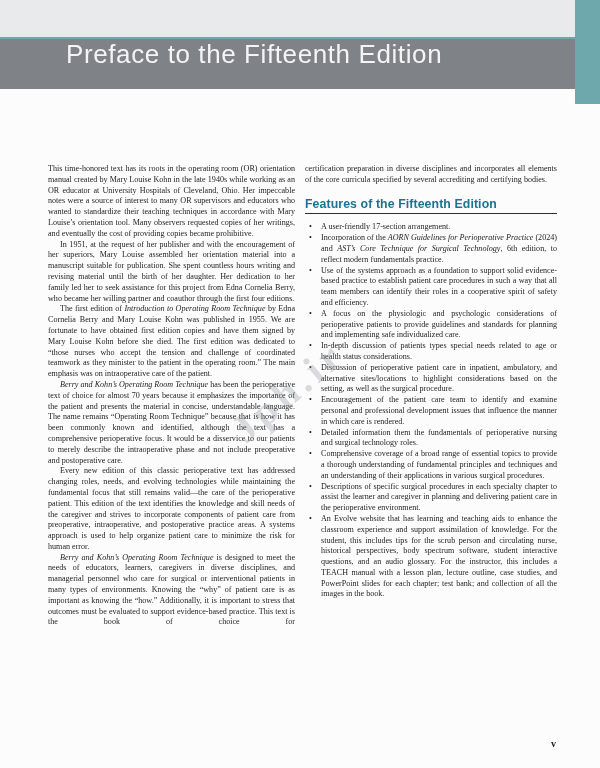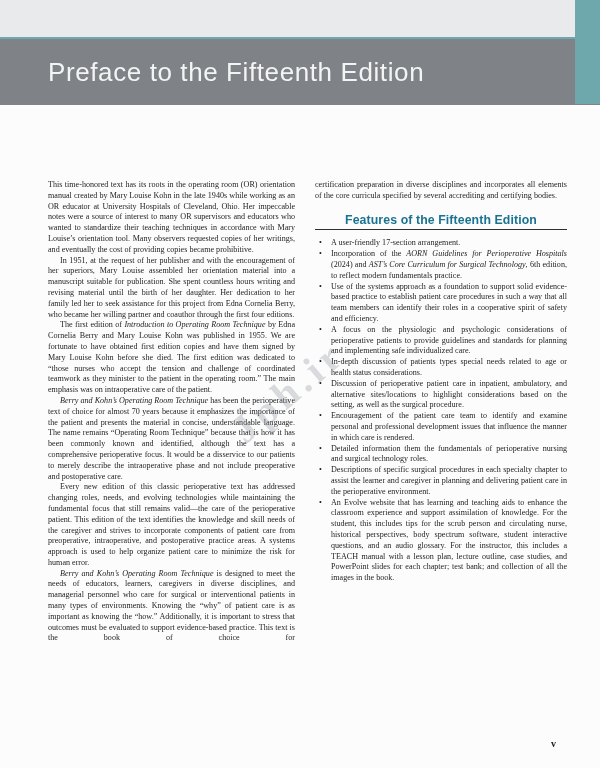--- a/index.html
+++ b/index.html
@@ -3,49 +3,49 @@
 <meta charset="utf-8">
 <style>
   html,body{margin:0;padding:0;background:#ffffff;}
   .page{
     position:relative;width:600px;height:768px;overflow:hidden;
     background:#fcfcfd;font-family:"Liberation Serif",serif;
   }
   
   .top-strip{height:37px;background:#e9eaeb;}
   .teal-line{height:2px;background:#6fa8ac;}
-  .title-band{height:66px;background:#7f8286;display:flex;align-items:center;}
+  .title-band{height:50px;background:#7f8286;display:flex;padding-left:18px;}
   .title{
     padding-left:48px;font-family:"Liberation Sans",sans-serif;
     font-weight:300;font-size:26px;color:#f3f4f4;letter-spacing:0.6px;
   }
   .teal-corner{position:absolute;top:0;right:0;width:25px;height:104px;background:#6fa8ac;}
   
   .watermark{
     position:absolute;top:368px;left:168px;width:240px;text-align:center;
     font-family:"Liberation Serif",serif;font-weight:bold;font-size:40px;
     letter-spacing:5px;color:rgba(150,153,158,0.34);
     transform:rotate(-40deg);z-index:3;pointer-events:none;
   }
   
   .content{
-    position:relative;display:flex;gap:20px;margin:75px 43px 0 48px;z-index:2;
+    position:relative;display:flex;gap:10px;margin:75px 43px 0 48px;z-index:2;
   }
   .col{
     font-size:8.1px;line-height:10.8px;text-align:justify;color:#1d1d1d;
   }
   .col-left{width:247px;flex:0 0 247px;}
   .col-right{width:252px;flex:0 0 252px;}
   p.para{margin:0;}
   p.para.indent{text-indent:12px;}
   p.para.cont{text-align-last:justify;}
   .features-heading{
     font-family:"Liberation Sans",sans-serif;font-size:12.3px;font-weight:700;
     color:#1a7390;margin:13px 0 0;padding-bottom:4px;
-    border-bottom:1.4px solid #2e2e2e;letter-spacing:0.1px;text-align:center;
+    border-bottom:1.4px solid #2e2e2e;letter-spacing:0.1px;text-align:left;
   }
   .features-list{list-style:none;margin:8px 0 0;padding:0;}
   .features-list li{position:relative;padding-left:16px;margin:0;}
   .features-list li::before{content:"\2022";position:absolute;left:4px;top:0;}
   
   .page-num{
     position:absolute;right:44px;bottom:19px;font-size:10px;font-weight:bold;
     color:#222222;font-family:"Liberation Serif",serif;
   }
 </style>
@@ -74,27 +74,28 @@
         <p class="para indent"><span>Every new edition of this classic perioperative text has addressed changing roles, needs, and evolving technologies while maintaining the fundamental focus that still remains valid—the care of the perioperative patient. This edition of the text identifies the knowledge and skill needs of the caregiver and strives to incorporate components of patient care from preoperative, intraoperative, and postoperative practice areas. A systems approach is used to help organize patient care to minimize the risk for human error.</span></p>
         <p class="para indent cont"><i>Berry and Kohn’s Operating Room Technique</i><span> is designed to meet the needs of educators, learners, caregivers in diverse disciplines, and managerial personnel who care for surgical or interventional patients in many types of environments. Knowing the “why” of patient care is as important as knowing the “how.” Additionally, it is important to stress that outcomes must be evaluated to support evidence-based practice. This text is the book of choice for</span></p>
       </div>
     <div class="col col-right">
       <div>
           <p class="para"><span>certification preparation in diverse disciplines and incorporates all elements of the core curricula specified by several accrediting and certifying bodies.</span></p>
         </div>
       <h2 class="features-heading">Features of the Fifteenth Edition</h2>
       <ul class="features-list">
           <li><span>A user-friendly 17-section arrangement.</span></li>
-          <li><span>Incorporation of the </span><i>AORN Guidelines for Perioperative Hospitals</i><span> (2024) and </span><i>AST’s Core Curriculum for Surgical Technology</i><span>, 6th edition, to reflect modern fundamentals practice.</span></li>
+          <li><span>Incorporation of the </span><i>AORN Guidelines for Perioperative Practice</i><span> (2024) and </span><i>AST’s Core Technique for Surgical Technology</i><span>, 6th edition, to reflect modern fundamentals practice.</span></li>
           <li><span>Use of the systems approach as a foundation to support solid evidence-based practice to establish patient care procedures in such a way that all team members can identify their roles in a cooperative spirit of safety and efficiency.</span></li>
           <li><span>A focus on the physiologic and psychologic considerations of perioperative patients to provide guidelines and standards for planning and implementing safe individualized care.</span></li>
           <li><span>In-depth discussion of patients types special needs related to age or health status considerations.</span></li>
           <li><span>Discussion of perioperative patient care in inpatient, ambulatory, and alternative sites/locations to highlight considerations based on the setting, as well as the surgical procedure.</span></li>
           <li><span>Encouragement of the patient care team to identify and examine personal and professional development issues that influence the manner in which care is rendered.</span></li>
           <li><span>Detailed information them the fundamentals of perioperative nursing and surgical technology roles.</span></li>
+          <li><span>Comprehensive coverage of a broad range of essential topics to provide a thorough understanding of fundamental principles and techniques and an understanding of their applications in various surgical procedures.</span></li>
           <li><span>Descriptions of specific surgical procedures in each specialty chapter to assist the learner and caregiver in planning and delivering patient care in the perioperative environment.</span></li>
           <li><span>An Evolve website that has learning and teaching aids to enhance the classroom experience and support assimilation of knowledge. For the student, this includes tips for the scrub person and circulating nurse, historical perspectives, body spectrum software, student interactive questions, and an audio glossary. For the instructor, this includes a TEACH manual with a lesson plan, lecture outline, case studies, and PowerPoint slides for each chapter; test bank; and collection of all the images in the book.</span></li>
         </ul>
     </div>
   </div>
 
   <div class="page-num">v</div>
 
 </div>
 

